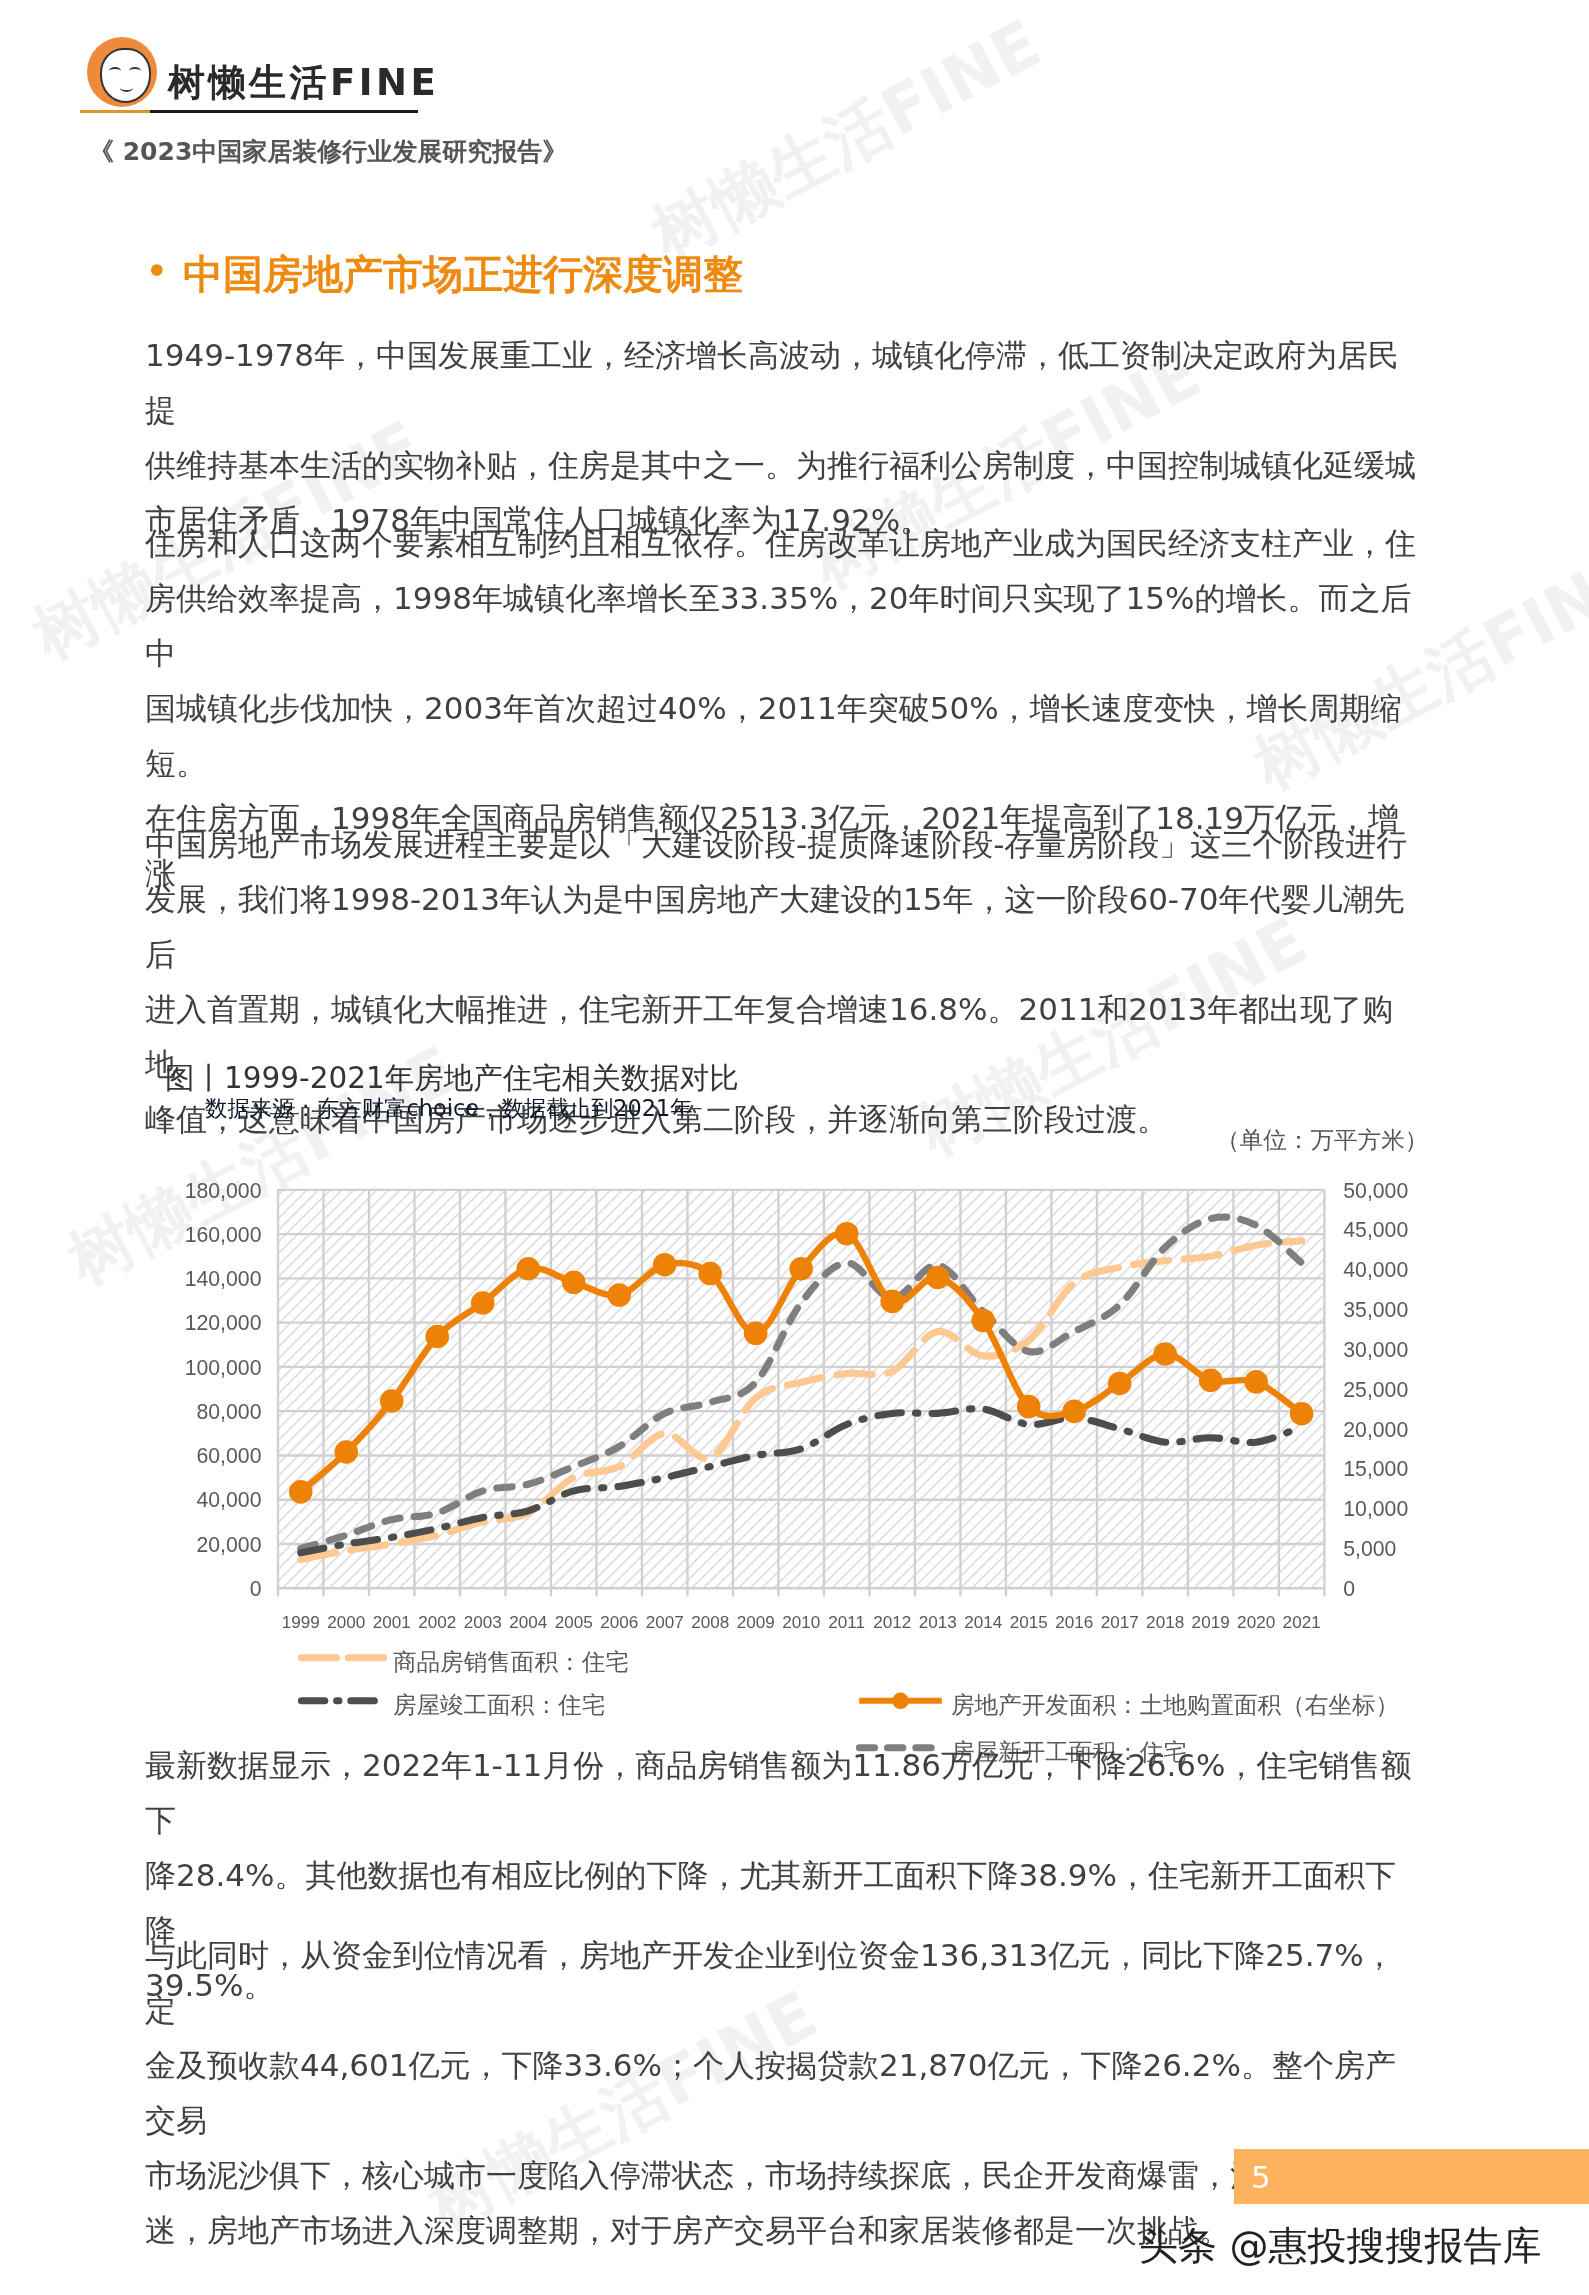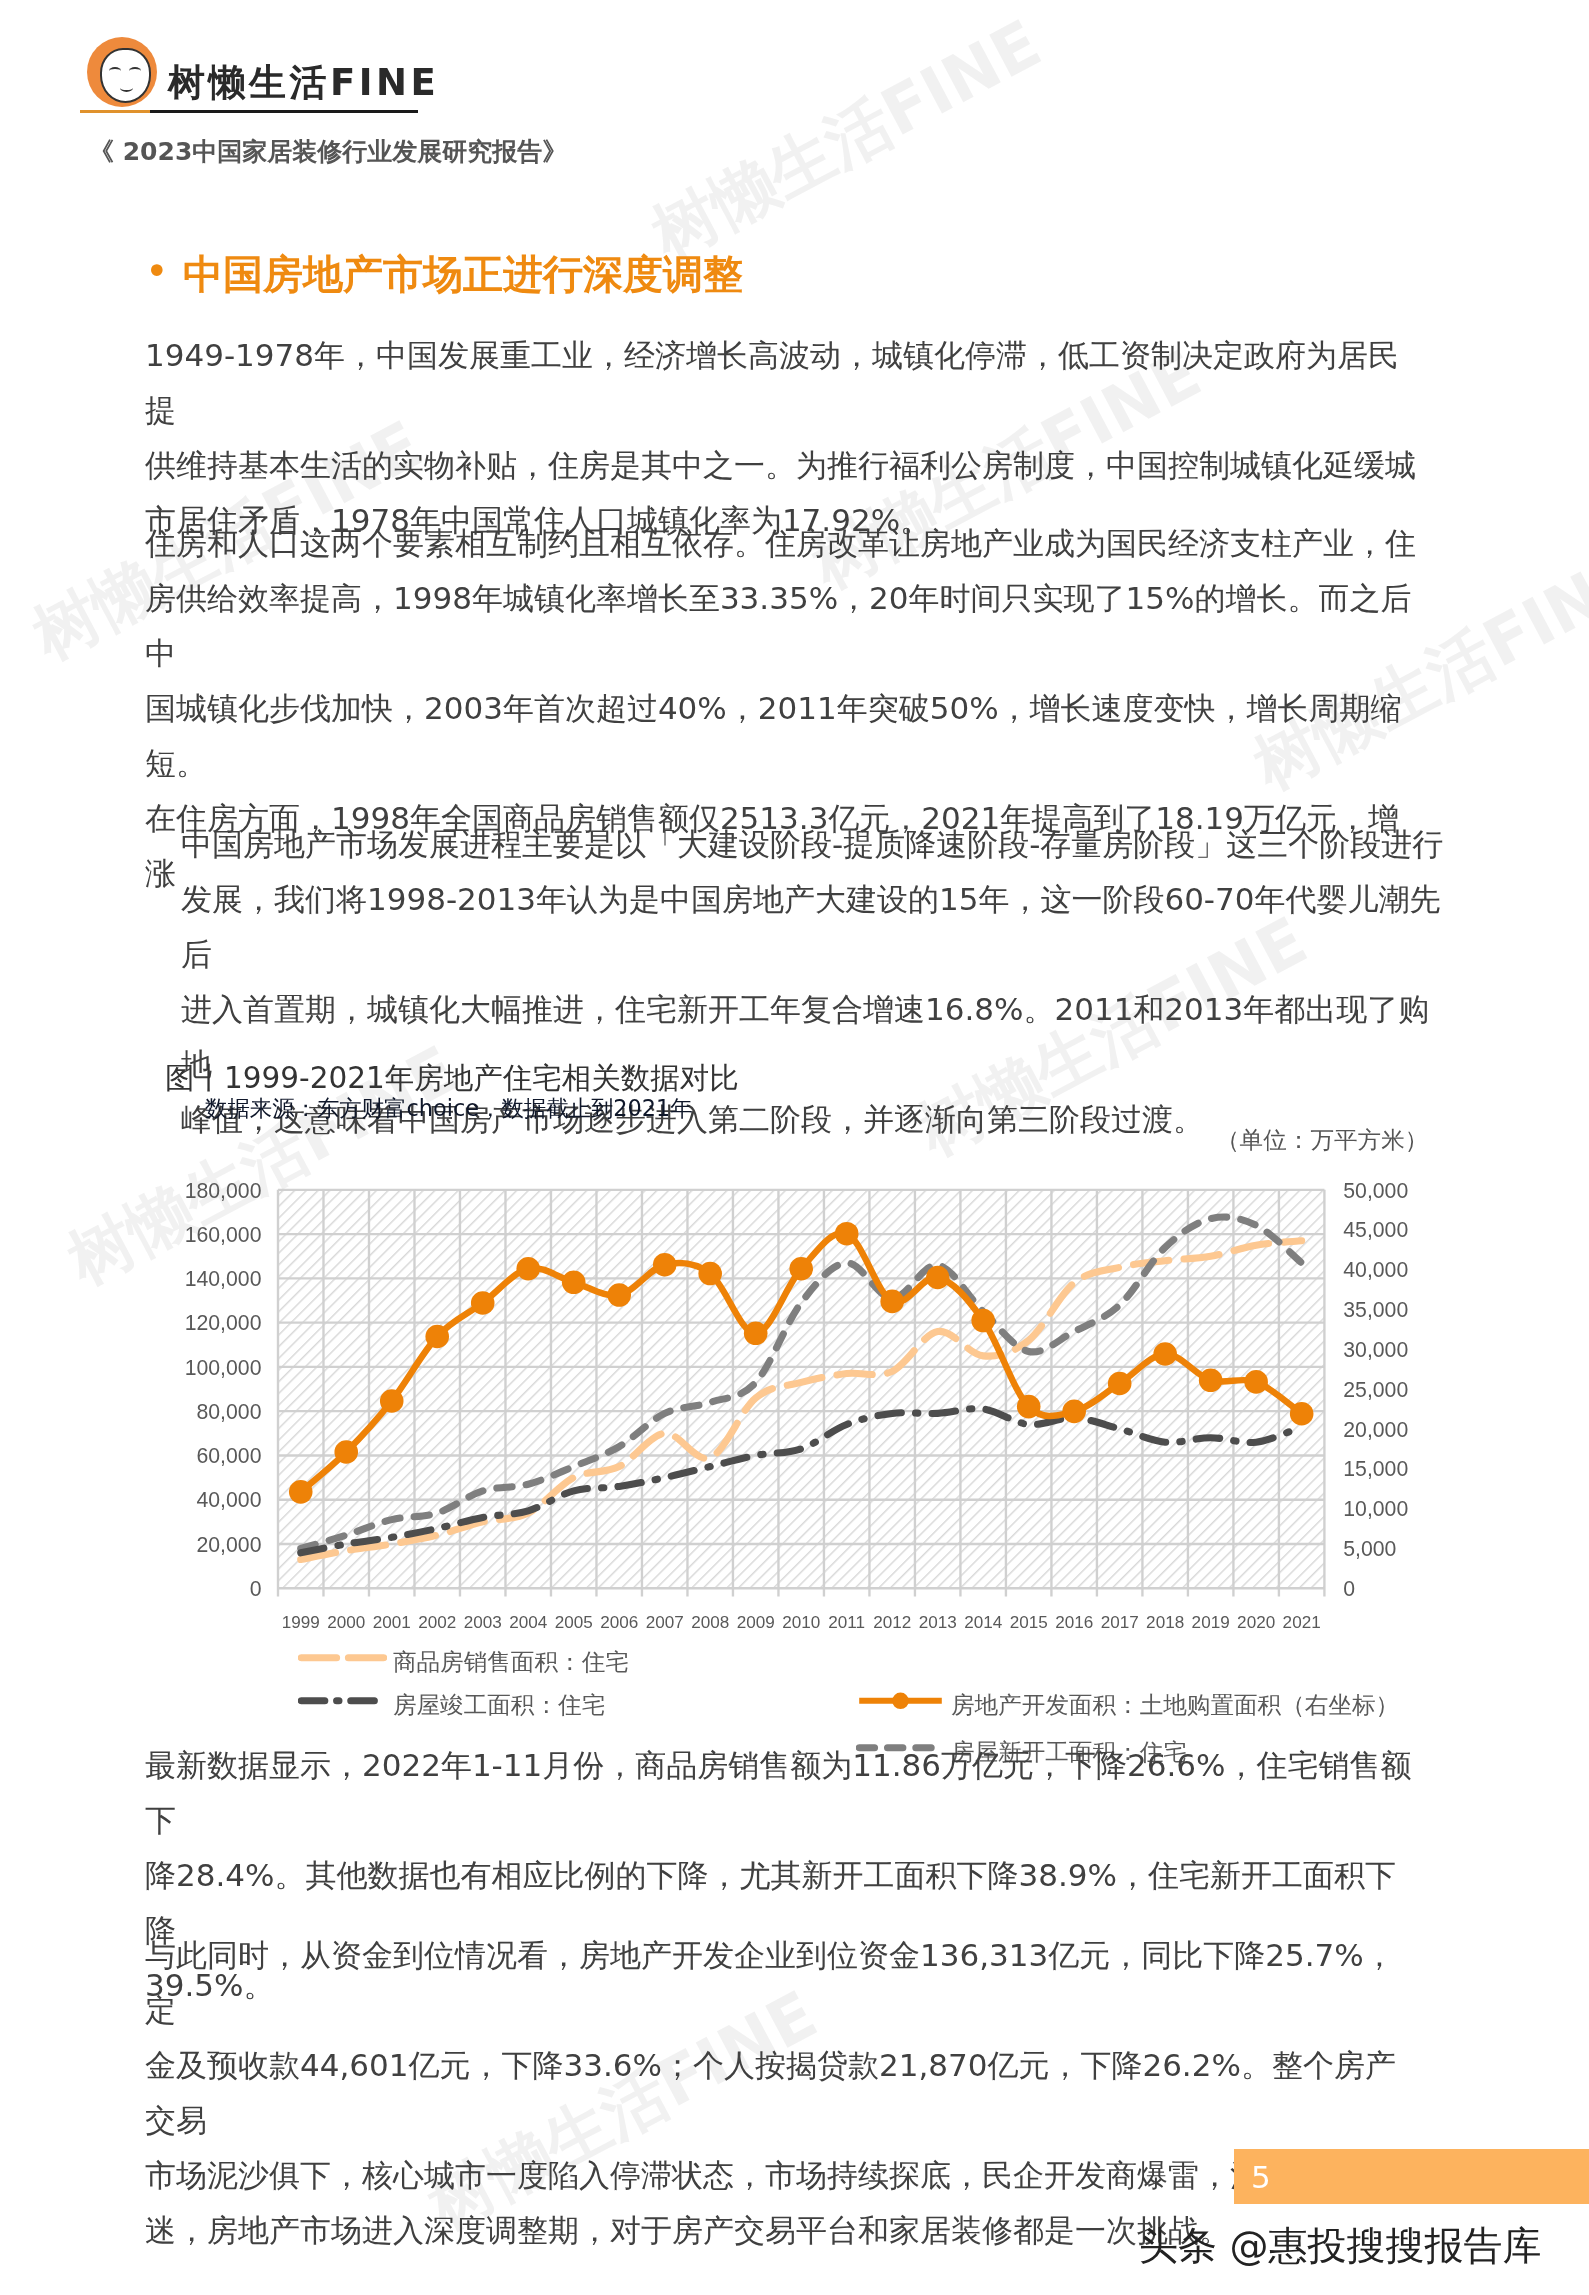--- a/index.html
+++ b/index.html
@@ -56,21 +56,21 @@
   <div>1949-1978年，中国发展重工业，经济增长高波动，城镇化停滞，低工资制决定政府为居民提</div>
   <div>供维持基本生活的实物补贴，住房是其中之一。为推行福利公房制度，中国控制城镇化延缓城</div>
   <div>市居住矛盾，1978年中国常住人口城镇化率为17.92%。</div>
 </div>
 <div class="abs para" style="top:516px;">
   <div>住房和人口这两个要素相互制约且相互依存。住房改革让房地产业成为国民经济支柱产业，住</div>
   <div>房供给效率提高，1998年城镇化率增长至33.35%，20年时间只实现了15%的增长。而之后中</div>
   <div>国城镇化步伐加快，2003年首次超过40%，2011年突破50%，增长速度变快，增长周期缩短。</div>
   <div>在住房方面，1998年全国商品房销售额仅2513.3亿元，2021年提高到了18.19万亿元，增涨</div>
 </div>
-<div class="abs para" style="top:817px;margin-left:36px;">
+<div class="abs para" style="top:817px;">
   <div>中国房地产市场发展进程主要是以「大建设阶段-提质降速阶段-存量房阶段」这三个阶段进行</div>
   <div>发展，我们将1998-2013年认为是中国房地产大建设的15年，这一阶段60-70年代婴儿潮先后</div>
   <div>进入首置期，城镇化大幅推进，住宅新开工年复合增速16.8%。2011和2013年都出现了购地</div>
   <div>峰值，这意味着中国房产市场逐步进入第二阶段，并逐渐向第三阶段过渡。</div>
 </div>
 
 <div class="abs chart-title">图丨1999-2021年房地产住宅相关数据对比</div>
 <div class="abs chart-source">数据来源：东方财富choice，数据截止到2021年</div>
 <div class="abs chart-unit">（单位：万平方米）</div>
 

